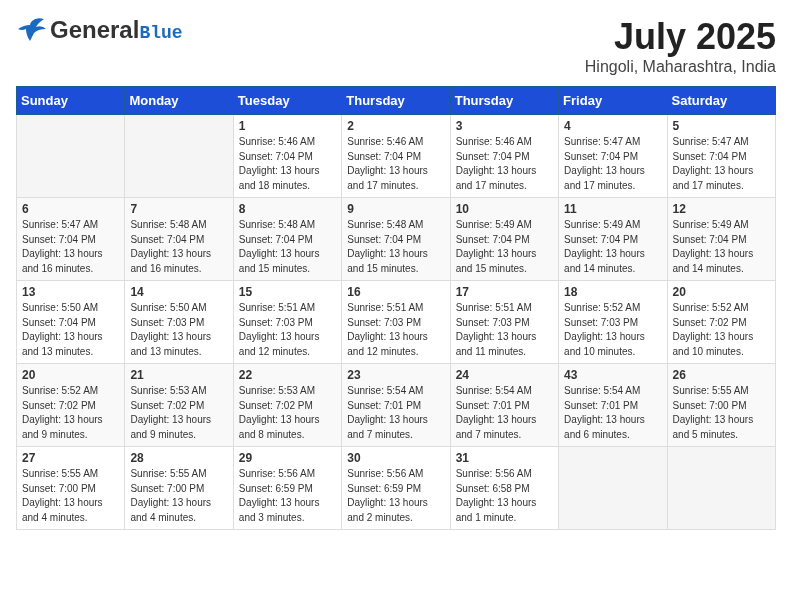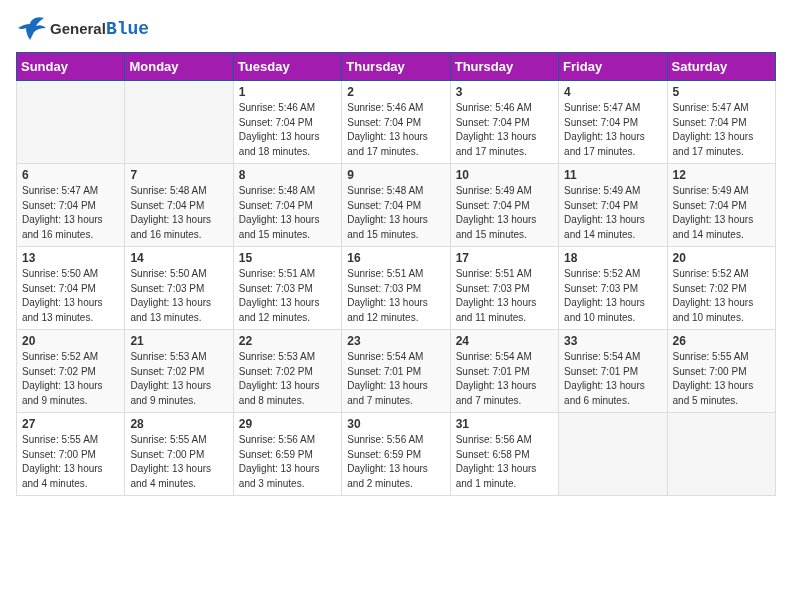--- a/index.html
+++ b/index.html
@@ -32,21 +32,21 @@
     .location-title {
       font-size: 16px;
       color: #444;
     }
     .calendar-table {
       width: 100%;
       border-collapse: collapse;
       border: 1px solid #ccc;
     }
     .calendar-table th {
-      background-color: #a21caf;
+      background-color: #1d4ed8;
       color: #fff;
       font-size: 13px;
       font-weight: bold;
       padding: 6px 4px;
       text-align: left;
       border: 1px solid #1a5a9a;
     }
     .calendar-table td {
       vertical-align: top;
       padding: 4px 5px;
@@ -84,23 +84,27 @@
 </head>
 <body>
 
 <div class="header-area">
   <div class="logo">
     <div class="logo-wrapper">
       <svg width="32" height="26" viewBox="0 0 32 26">
         <path d="M16 4 Q20 0 28 2 Q22 6 20 10 Q26 8 30 12 Q22 12 18 16 Q16 20 14 24 Q10 18 10 12 Q6 14 2 12 Q8 8 14 8 Q14 6 16 4Z" fill="#1a6bbf"></path>
       </svg>
       <div>
-        <span style="font-size:15px;font-weight:bold;color:#333;">General</span><span style="font-size:18px;font-weight:bold;color:#1a6bbf;font-family:Liberation Mono, monospace;">Blue</span>
+        <span style="font-size:24px;font-weight:bold;color:#333;">General</span><span style="font-size:18px;font-weight:bold;color:#1a6bbf;font-family:Liberation Mono, monospace;">Blue</span>
       </div>
     </div>
+  </div>
+  <div class="title-area">
+    <div class="month-title">July 2025</div>
+    <div class="location-title">Hingoli, Maharashtra, India</div>
   </div>
 </div>
 
 <table class="calendar-table">
   <thead>
     <tr>
     <th>Sunday</th>
         <th>Monday</th>
         <th>Tuesday</th>
         <th>Thursday</th>
@@ -209,21 +213,21 @@
         </td>
         <td>
           <span class="day-number">23</span>
           <div class="cell-info">Sunrise: 5:54 AM<br>Sunset: 7:01 PM<br>Daylight: 13 hours and 7 minutes.</div>
         </td>
         <td>
           <span class="day-number">24</span>
           <div class="cell-info">Sunrise: 5:54 AM<br>Sunset: 7:01 PM<br>Daylight: 13 hours and 7 minutes.</div>
         </td>
         <td>
-          <span class="day-number">33</span>
+          <span class="day-number">43</span>
           <div class="cell-info">Sunrise: 5:54 AM<br>Sunset: 7:01 PM<br>Daylight: 13 hours and 6 minutes.</div>
         </td>
         <td>
           <span class="day-number">26</span>
           <div class="cell-info">Sunrise: 5:55 AM<br>Sunset: 7:00 PM<br>Daylight: 13 hours and 5 minutes.</div>
         </td>
       </tr>
       <tr>
         <td>
           <span class="day-number">27</span>

